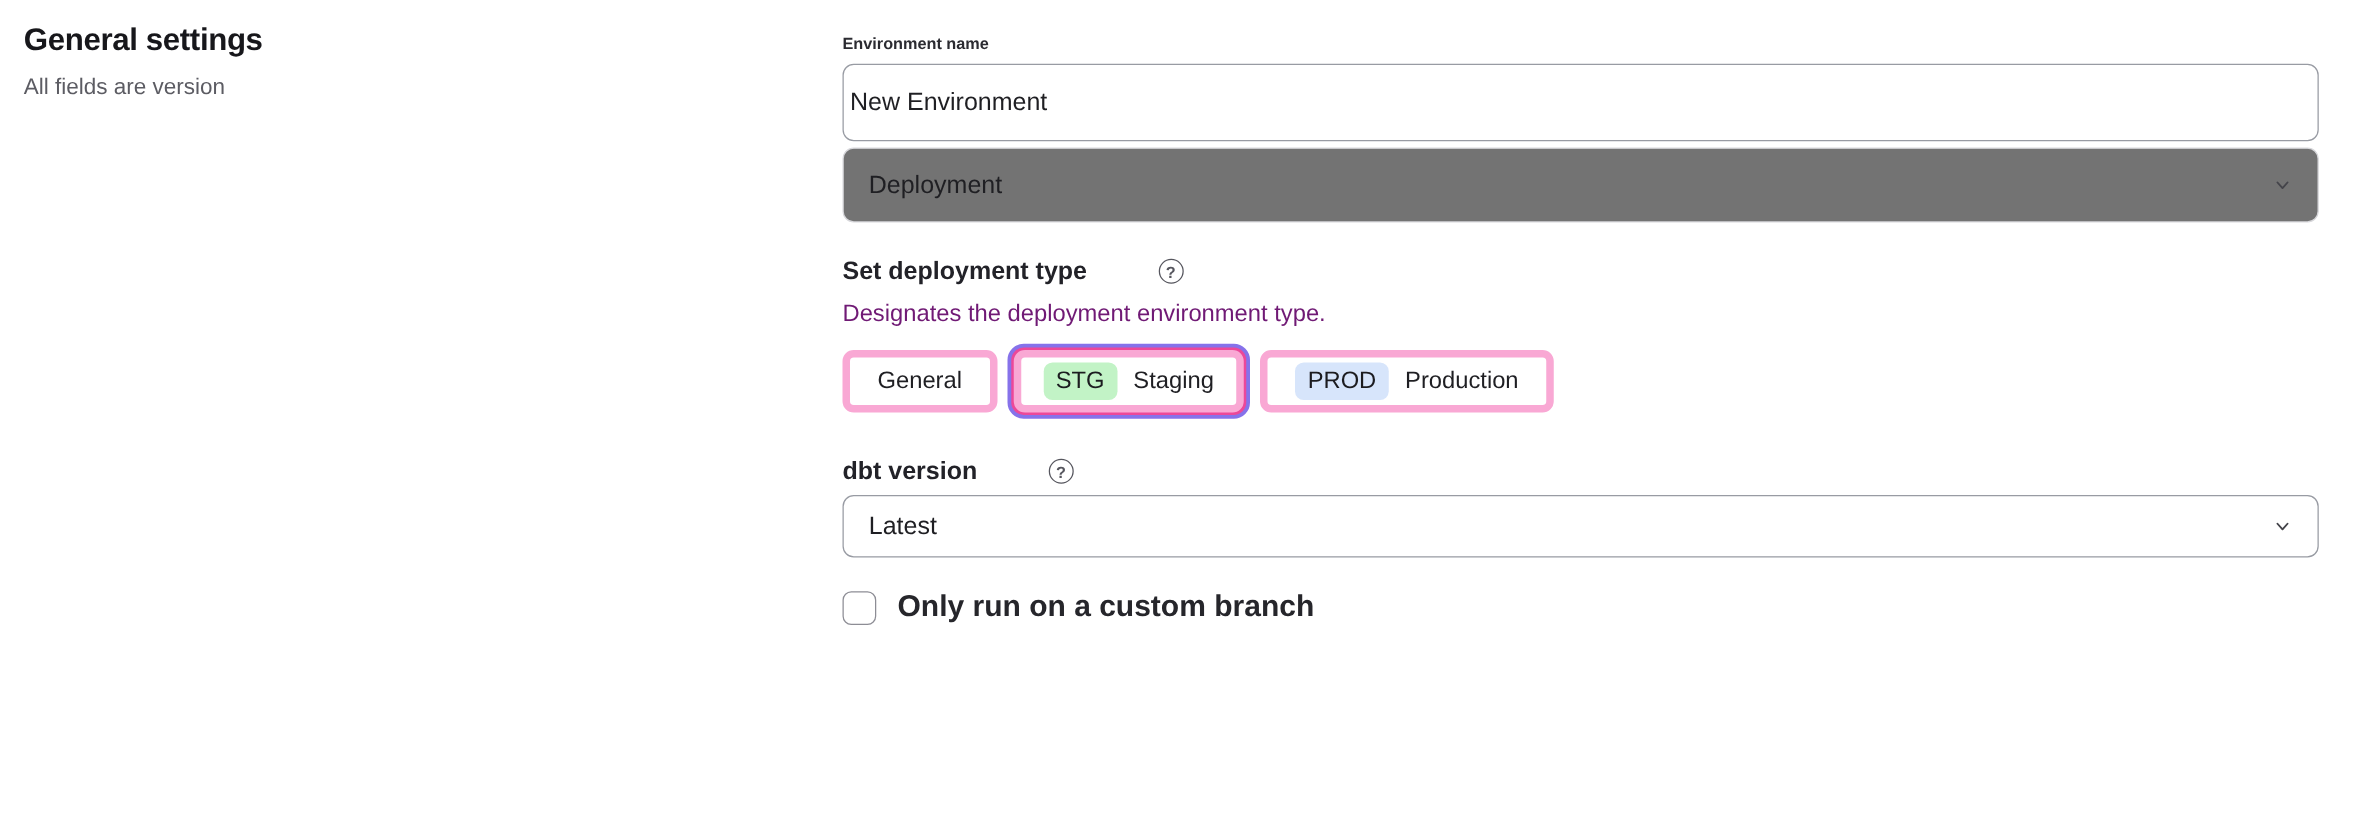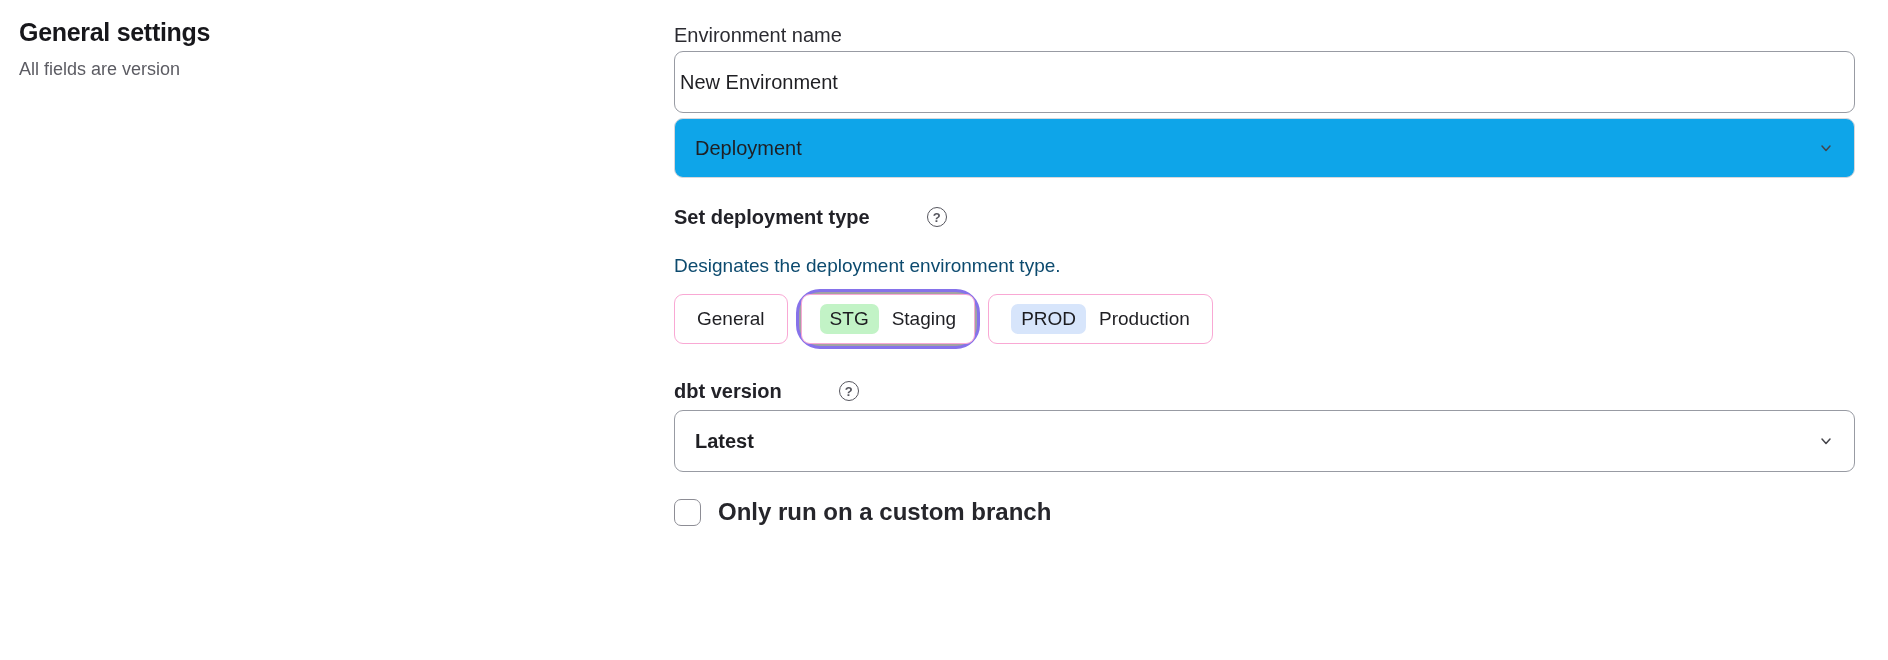--- a/index.html
+++ b/index.html
@@ -12,70 +12,70 @@
   }
 
   
   .left-col { position: absolute; left: 19px; top: 18px; width: 560px; }
   .page-title { font-size: 25px; font-weight: 700; letter-spacing: -0.3px; color: #17171b; }
   .page-subtitle { margin-top: 12px; font-size: 18px; color: #5c5c63; }
 
   
   .form-col { position: absolute; left: 674px; top: 0; width: 1181px; }
 
-  .field-label { margin-top: 24px; font-size: 20px; font-weight: 400; color: #2b2b31; line-height: 22px; }
+  .field-label { margin-top: 24px; font-size: 13px; font-weight: 700; color: #2b2b31; line-height: 22px; }
   .field-label.disabled { color: #a8a8af; }
 
   .text-input {
     margin-top: 5px; width: 100%; height: 62px;
     border: 1px solid #989ba3; border-radius: 9px;
     background: #fff; padding: 0 5px;
     font-family: inherit; font-size: 20px; color: #1f1f23;
     outline: none; display: block;
   }
 
   .select-box {
     margin-top: 5px; width: 100%; height: 60px;
     border: 1px solid #989ba3; border-radius: 9px;
     background: #fff; padding: 0 20px;
     display: flex; align-items: center; justify-content: space-between;
     font-size: 20px; color: #1f1f23; cursor: pointer;
   }
-  .select-box.disabled { background: #0ea5e9; border-color: #d7d7db; cursor: default; }
-  .select-box.tall { height: 62px; margin-top: 6px; font-weight: bold; }
+  .select-box.disabled { background: #737373; border-color: #d7d7db; cursor: default; }
+  .select-box.tall { height: 50px; margin-top: 6px; }
 
   .chevron { width: 16px; height: 16px; flex: 0 0 auto; }
 
   .helper-text { margin-top: 12px; font-size: 19px; color: #62626a; line-height: 24px; }
 
   .section-heading-row { margin-top: 26px; display: flex; align-items: center; height: 26px; gap: 48px; }
   .section-heading { font-size: 20px; font-weight: 700; color: #222228; }
   .help-icon {
     margin-left: 9px; width: 20px; height: 20px; border-radius: 50%;
     border: 1.5px solid #56565e; color: #56565e;
     font-size: 13px; font-weight: 700; line-height: 1;
     display: inline-flex; align-items: center; justify-content: center;
     cursor: pointer; flex: 0 0 auto;
   }
-  .section-desc { margin-top: 24px; font-size: 19px; color: #0c4a6e; line-height: 24px; }
+  .section-desc { margin-top: 10px; font-size: 19px; color: #701a75; line-height: 24px; }
 
   
   .btn-row { margin-top: 10px; display: flex; align-items: center; gap: 8px; height: 62px; }
   .type-btn {
     height: 50px; background: #fff;
-    border: 1px solid #f9a8d4; border-radius: 9px;
+    border: 6px solid #f9a8d4; border-radius: 9px;
     display: inline-flex; align-items: center; gap: 13px;
     padding: 0 22px; font-family: inherit; font-size: 19px; font-weight: 500;
     color: #1f1f23; cursor: pointer;
   }
   .type-btn .env-badge {
     border-radius: 7px; padding: 4px 10px; font-size: 19px; font-weight: 500; color: #1c1c20;
   }
   .selected-ring {
-    border-radius: 24px; padding: 2px; background: #a3a3a3;
+    border-radius: 13px; padding: 2px; background: #ec4899;
     display: inline-flex; align-items: center;
   }
   .selected-ring .type-btn { padding: 0 18px; }
 
   
   .checkbox-row { margin-top: 26px; display: flex; align-items: center; }
   .checkbox {
     width: 27px; height: 27px; border: 1px solid #8d8d95; border-radius: 7px;
     background: #fff; cursor: pointer; flex: 0 0 auto;
   }

